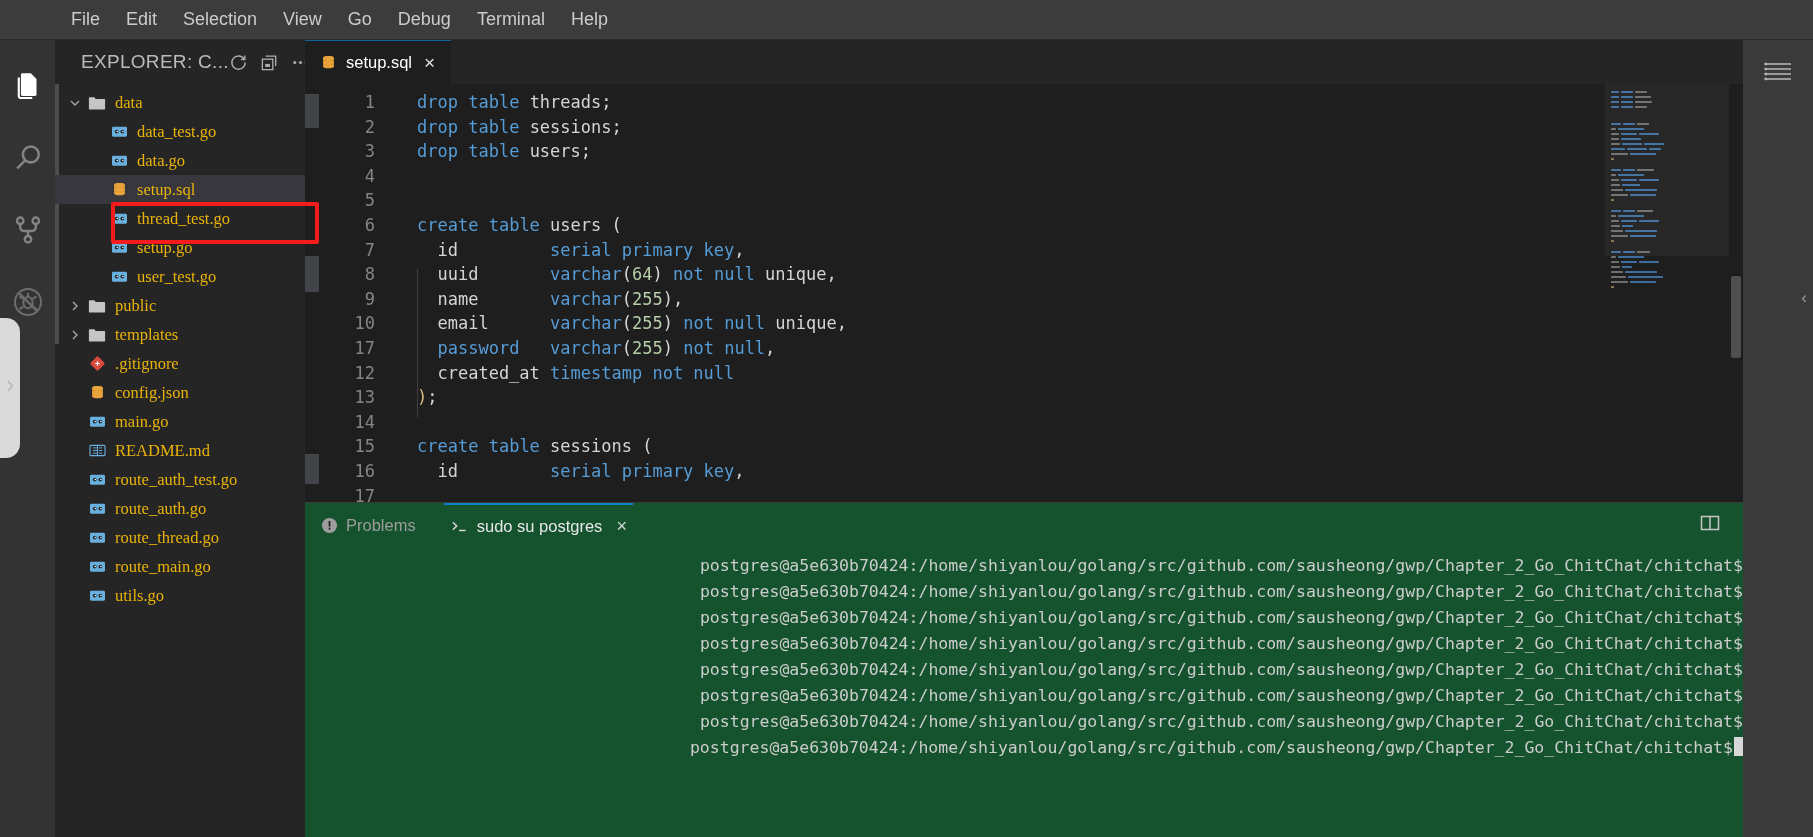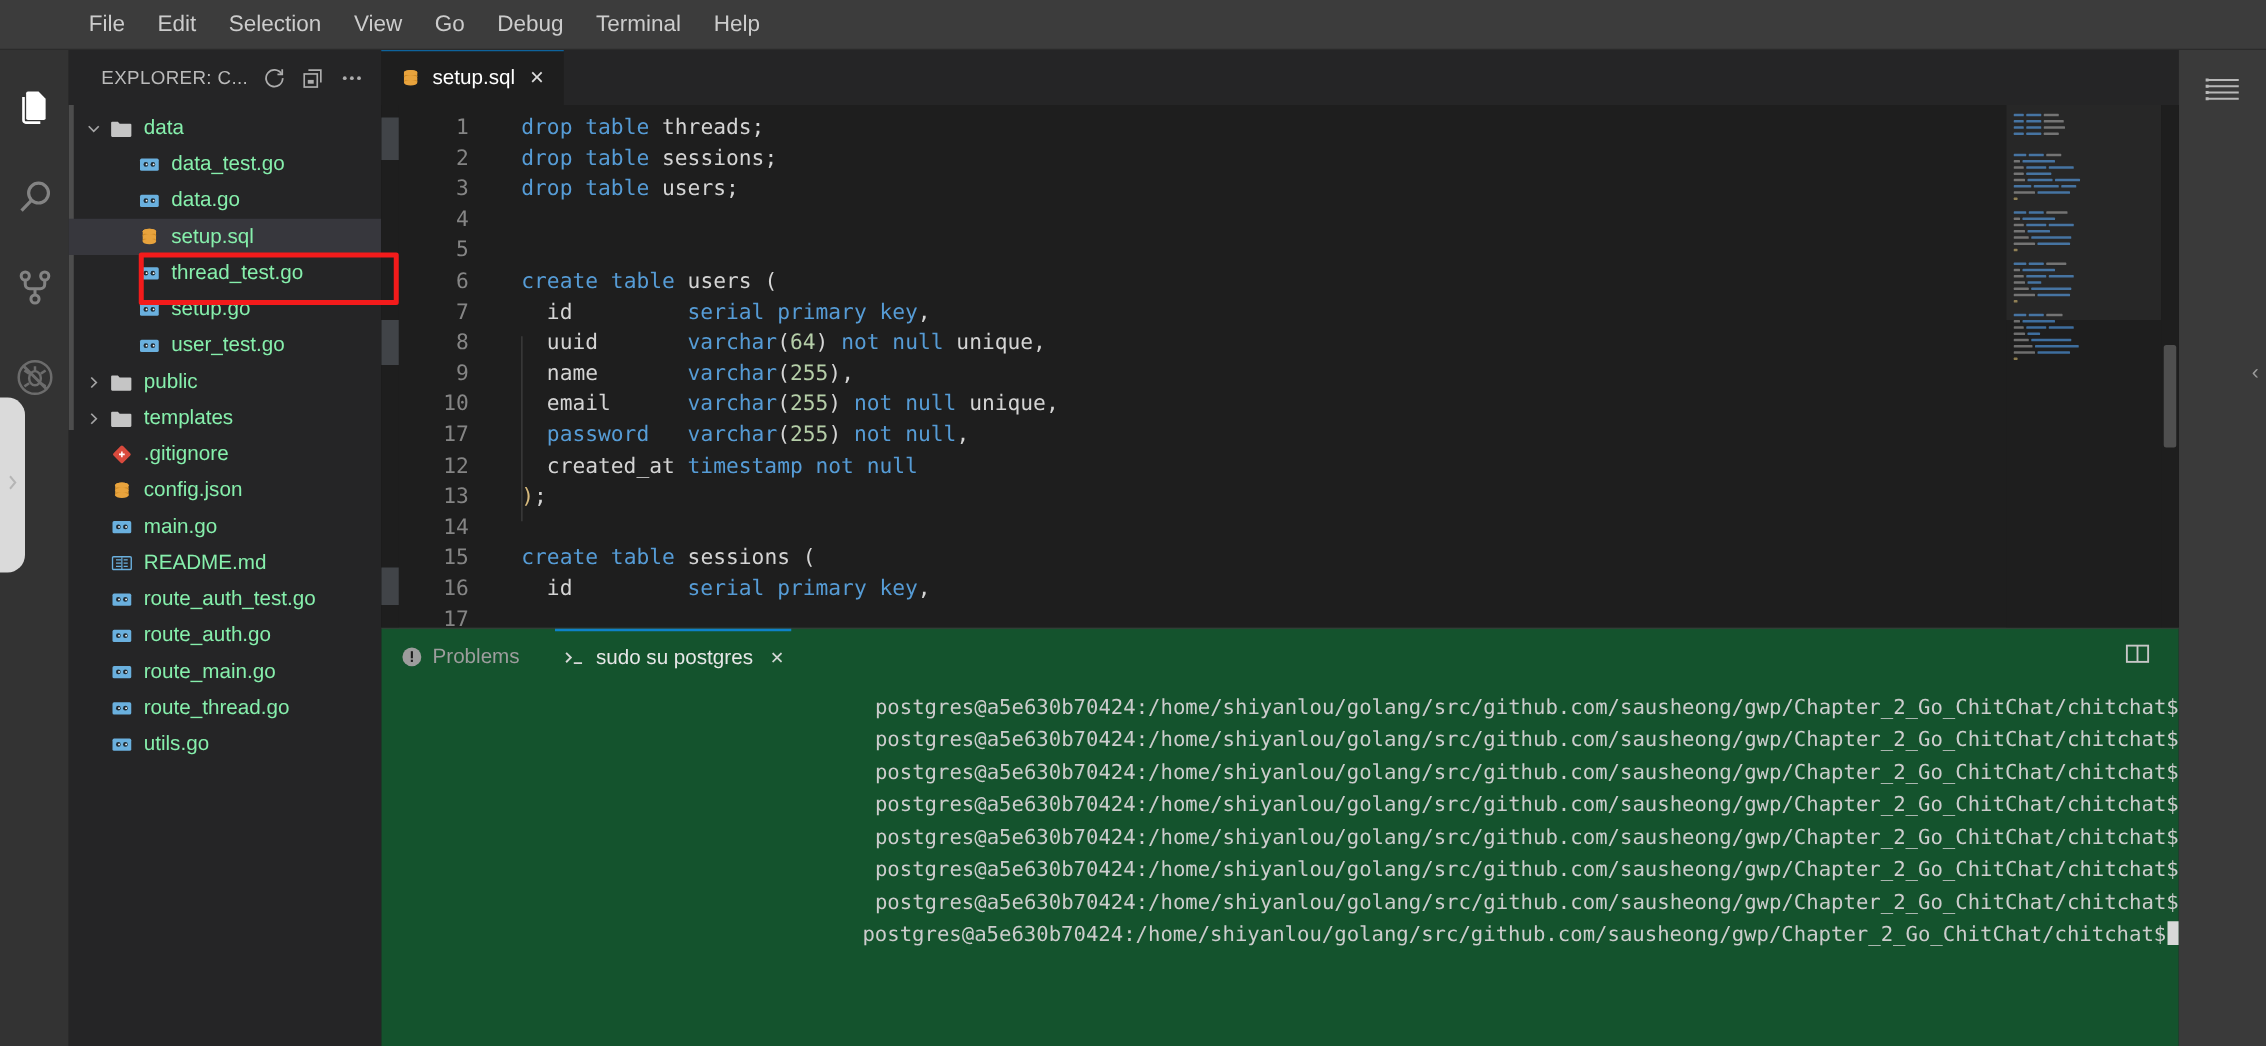--- a/index.html
+++ b/index.html
@@ -71,36 +71,37 @@
     width: 250px; flex: 0 0 250px;
     background: #252526;
     display: flex; flex-direction: column;
     position: relative;
   }
   .sidebar-header {
     height: 44px; flex: 0 0 44px;
     display: flex; align-items: center;
     padding: 0 14px 0 26px;
     color: #bbbbbb;
-    font-size: 15px;
+    font-size: 19px;
     letter-spacing: .3px;
     white-space: nowrap;
   }
   .sidebar-title { flex: 1 1 auto; }
   .sb-actions { display: flex; align-items: center; gap: 12px; }
   .sb-act { opacity: .85; cursor: pointer; display: flex; }
   .tree { flex: 1 1 auto; overflow: hidden; padding-top: 4px; }
   .tree-row {
     height: 29px;
     display: flex; align-items: center;
-    color: #86efac;
+    color: #eab308;
     font-size: 16.5px;
     cursor: pointer;
     position: relative;
     white-space: nowrap;
+    font-family: Liberation Serif, serif;
   }
   .tree-row.selected { background: #37373d; }
   .twisty { width: 20px; display: flex; justify-content: center; opacity: .8; margin-left: 10px; }
   .twisty.spacer { visibility: hidden; }
   .ficon { width: 24px; display: flex; align-items: center; justify-content: center; margin-right: 6px; }
   .tree-row .lbl { overflow: hidden; text-overflow: ellipsis; }
   .indent-1 { padding-left: 0px; }
   .indent-2 { padding-left: 22px; }
   
   .redbox {
@@ -589,38 +590,38 @@
             </span>
             <span class="ficon">
               <svg width="17" height="15" viewBox="0 0 18 16">
                 <rect x="1" y="3" width="16" height="10.5" rx="1.4" fill="#6ab0de"></rect>
                 <circle cx="6" cy="8" r="2" fill="#1e2b34"></circle>
                 <circle cx="12" cy="8" r="2" fill="#1e2b34"></circle>
                 <circle cx="6.6" cy="8" r=".8" fill="#fff"></circle>
                 <circle cx="12.6" cy="8" r=".8" fill="#fff"></circle>
               </svg>
             </span>
+            <span class="lbl">route_thread.go</span>
+          </div>
+          <div class="tree-row indent-1">
+            <span class="twisty spacer">
+              <svg width="12" height="12" viewBox="0 0 12 12" fill="none" stroke="#c5c5c5" stroke-width="1.4">
+                <path d="M4 2l4 4-4 4"></path>
+              </svg>
+            </span>
+            <span class="ficon">
+              <svg width="17" height="15" viewBox="0 0 18 16">
+                <rect x="1" y="3" width="16" height="10.5" rx="1.4" fill="#6ab0de"></rect>
+                <circle cx="6" cy="8" r="2" fill="#1e2b34"></circle>
+                <circle cx="12" cy="8" r="2" fill="#1e2b34"></circle>
+                <circle cx="6.6" cy="8" r=".8" fill="#fff"></circle>
+                <circle cx="12.6" cy="8" r=".8" fill="#fff"></circle>
+              </svg>
+            </span>
             <span class="lbl">route_main.go</span>
-          </div>
-          <div class="tree-row indent-1">
-            <span class="twisty spacer">
-              <svg width="12" height="12" viewBox="0 0 12 12" fill="none" stroke="#c5c5c5" stroke-width="1.4">
-                <path d="M4 2l4 4-4 4"></path>
-              </svg>
-            </span>
-            <span class="ficon">
-              <svg width="17" height="15" viewBox="0 0 18 16">
-                <rect x="1" y="3" width="16" height="10.5" rx="1.4" fill="#6ab0de"></rect>
-                <circle cx="6" cy="8" r="2" fill="#1e2b34"></circle>
-                <circle cx="12" cy="8" r="2" fill="#1e2b34"></circle>
-                <circle cx="6.6" cy="8" r=".8" fill="#fff"></circle>
-                <circle cx="12.6" cy="8" r=".8" fill="#fff"></circle>
-              </svg>
-            </span>
-            <span class="lbl">route_thread.go</span>
           </div>
           <div class="tree-row indent-1">
             <span class="twisty spacer">
               <svg width="12" height="12" viewBox="0 0 12 12" fill="none" stroke="#c5c5c5" stroke-width="1.4">
                 <path d="M4 2l4 4-4 4"></path>
               </svg>
             </span>
             <span class="ficon">
               <svg width="17" height="15" viewBox="0 0 18 16">
                 <rect x="1" y="3" width="16" height="10.5" rx="1.4" fill="#6ab0de"></rect>

